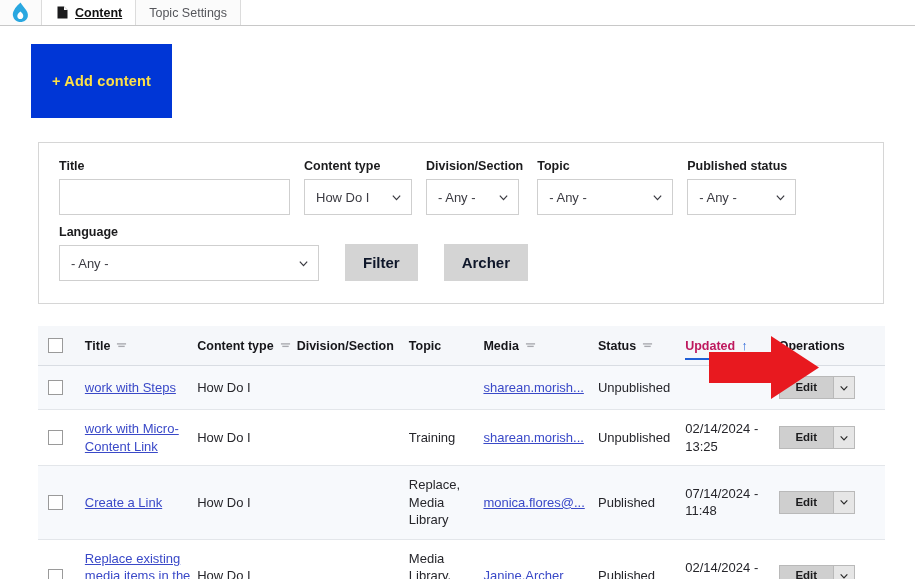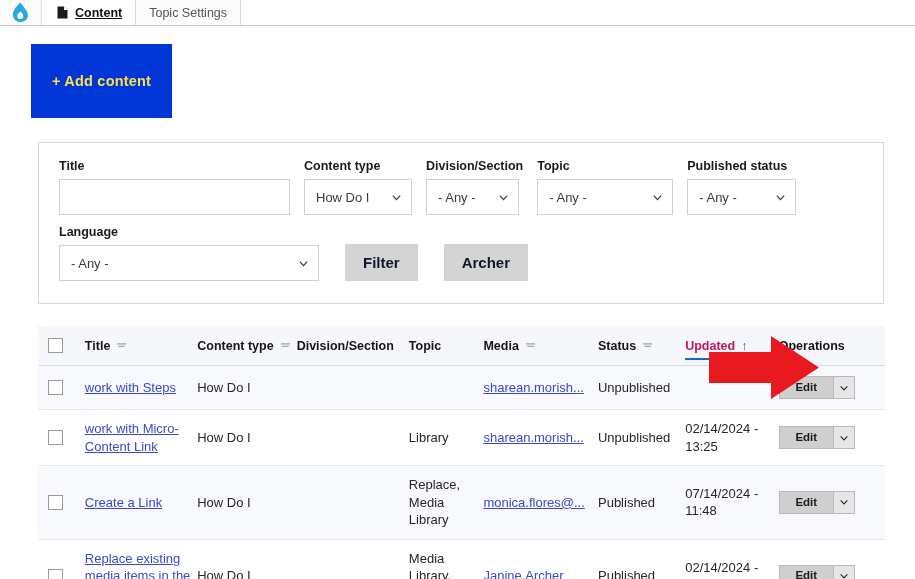--- a/index.html
+++ b/index.html
@@ -483,21 +483,21 @@
 
       <tr class="row-plain">
         <td class="cb-cell">
           <span class="checkbox"></span>
         </td>
         <td>
           <span class="row-link">work with Micro-Content Link</span>
         </td>
         <td>How Do I</td>
         <td></td>
-        <td>Library</td>
+        <td>Training</td>
         <td>
           <span class="row-link">sharean.morish...</span>
         </td>
         <td>Unpublished</td>
         <td>02/14/2024 - 13:25</td>
         <td>
           <span class="ops-wrap">
             <span class="ops-edit">Edit</span>
             <span class="ops-toggle">
               <svg width="10" height="10" viewBox="0 0 12 12">

